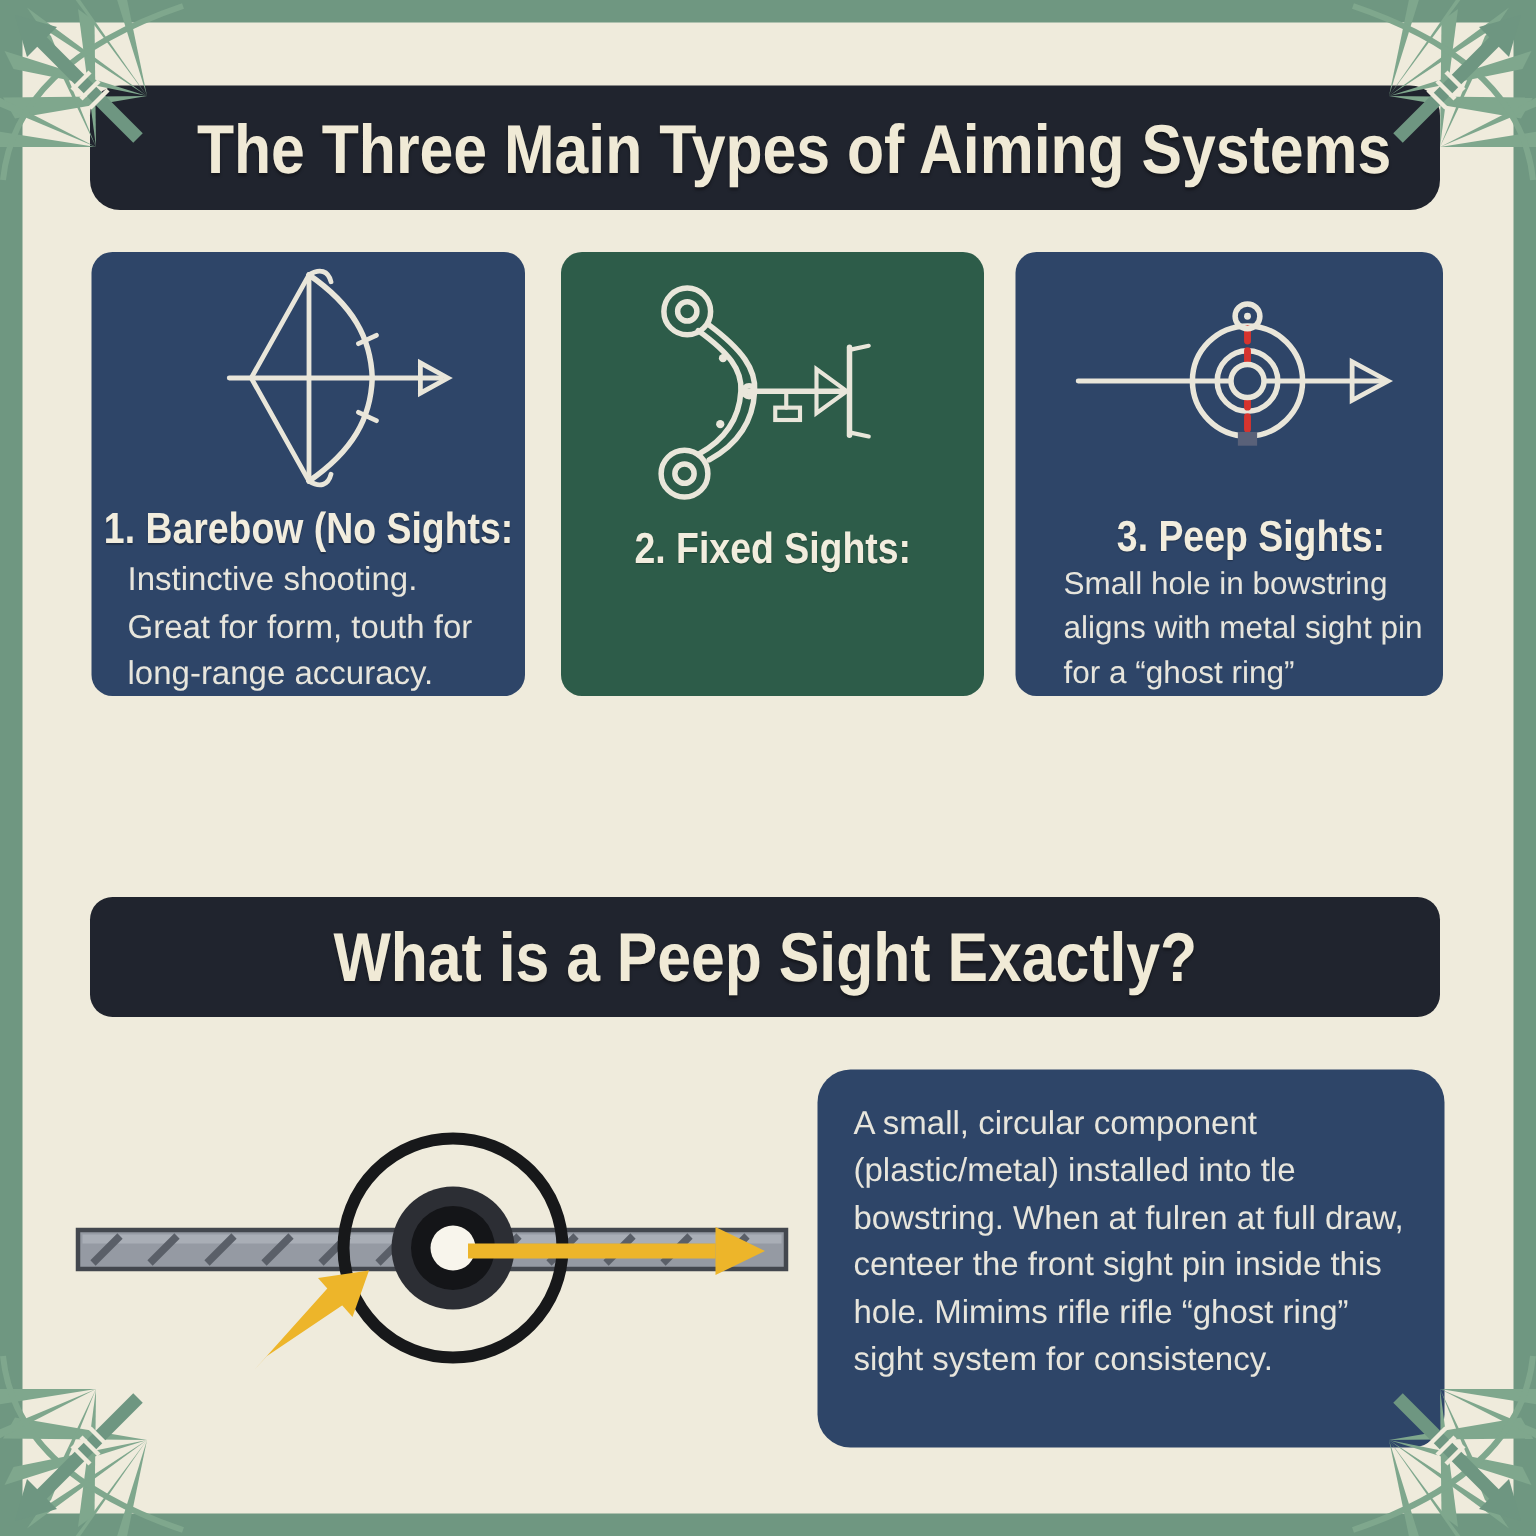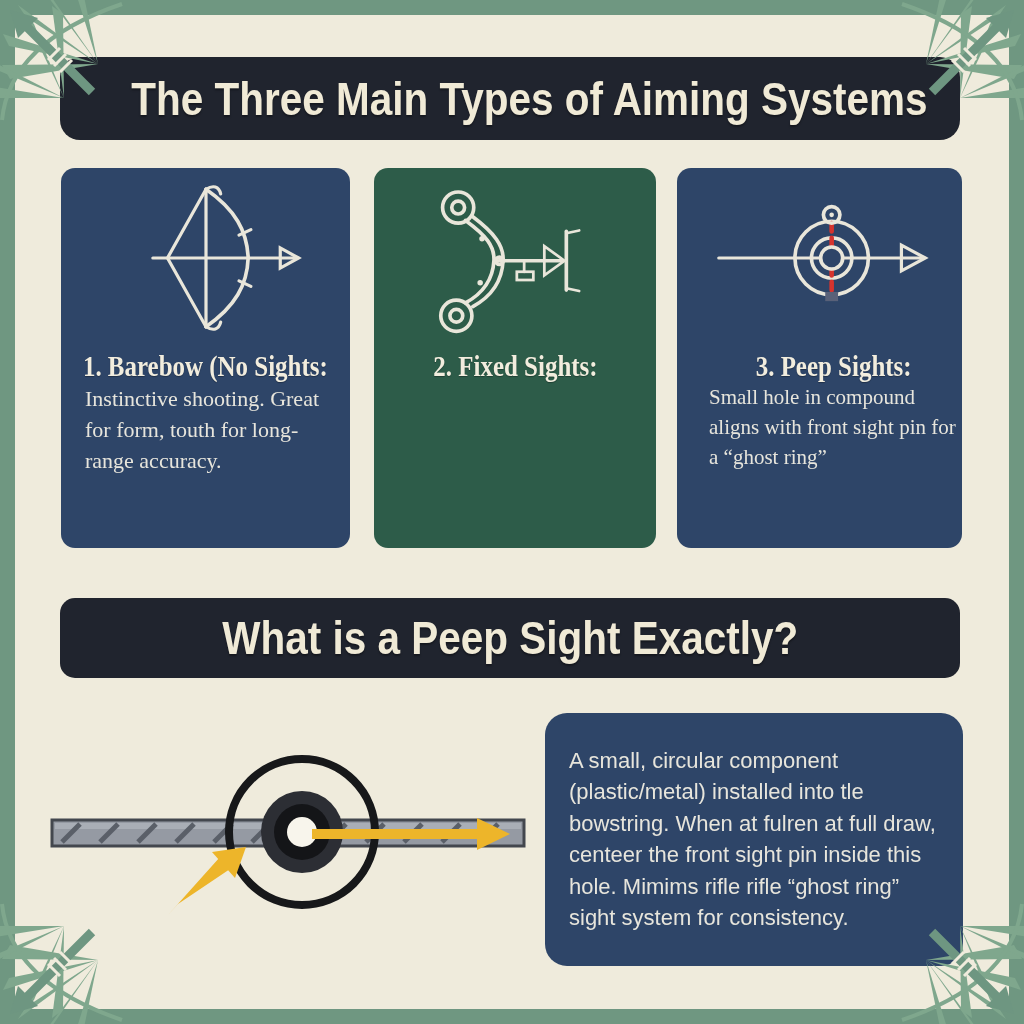--- a/index.html
+++ b/index.html
@@ -11,34 +11,34 @@
   html,body{width:1024px;height:1024px;overflow:hidden;}
   body{font-family:"Liberation Sans", sans-serif;background:var(--bg);}
   .stage{position:absolute;inset:0;width:1024px;height:1024px;background:var(--bg);}
   .frame{position:absolute;inset:0;border:15px solid var(--frame);pointer-events:none;z-index:5;}
   .banner{position:absolute;left:60px;width:900px;background:var(--banner);
     border-radius:20px;display:flex;align-items:center;justify-content:center;z-index:2;}
   .banner-1{top:57px;height:83px;padding-left:38px;}
   .banner-2{top:598px;height:80px;border-radius:15px;}
   .banner h1{color:var(--cream);font-weight:700;font-size:46px;letter-spacing:0px;
     white-space:nowrap;transform:scaleX(.88);text-shadow:0 2px 2px rgba(0,0,0,.35);}
-  .card{position:absolute;top:168px;height:380px;border-radius:14px;z-index:2;
-    display:flex;flex-direction:column;align-items:center;font-family:Liberation Serif, serif;}
+  .card{position:absolute;top:168px;height:296px;border-radius:14px;z-index:2;
+    display:flex;flex-direction:column;align-items:center;}
   .card-1{left:61px;width:289px;background:var(--navy);}
   .card-2{left:374px;width:282px;background:var(--green);}
   .card-3{left:677px;width:285px;background:var(--navy);padding-left:28px;}
   .card-icon{height:180px;width:100%;display:flex;align-items:center;justify-content:center;}
   .card-title{color:#F2EDDE;font-weight:700;font-size:29px;white-space:nowrap;
     transform:scaleX(.86);margin-top:2px;text-shadow:0 1px 1px rgba(0,0,0,.3);}
   .card-body{color:var(--body-text);font-size:22px;line-height:1.42;text-align:left;}
   .card-1 .card-body{padding:0 24px;}
   .card-2 .card-body{padding:0 22px;}
   .card-3 .card-body{padding:0 4px;font-size:21px;}
   .detail-box{position:absolute;left:545px;top:713px;width:418px;min-height:252px;
-    background:var(--navy);border-radius:22px;padding:32px 24px;z-index:2;}
+    background:var(--navy);border-radius:22px;padding:20px 24px;z-index:2;}
   .detail-box p{color:var(--body-text);font-size:22px;line-height:1.43;}
   .illo{position:absolute;left:40px;top:712px;width:500px;height:260px;z-index:2;}
   .corner{position:absolute;width:150px;height:150px;z-index:6;pointer-events:none;}
   .corner svg{width:100%;height:100%;display:block;}
   .corner-tl{left:0;top:0;}
   .corner-tr{right:0;top:0;transform:scaleX(-1);}
   .corner-bl{left:0;bottom:0;transform:scaleY(-1);}
   .corner-br{right:0;bottom:0;transform:scale(-1,-1);}
 </style>
 </head>
@@ -100,21 +100,21 @@
         <path d="M15,75 L236,75" stroke-width="3.5"></path>
         <path d="M240,75 L214,61 L214,89 Z" stroke-width="3.5"></path>
         <path d="M138,37 L138,114" stroke="#D6342E" stroke-width="5" stroke-dasharray="9 7"></path>
         <circle cx="138" cy="28" r="9"></circle>
         <circle cx="138" cy="28" r="2.5" fill="#E9E6DA" stroke="none"></circle>
         <rect x="131" y="112" width="14" height="10" fill="#596179" stroke="none"></rect>
         <circle cx="138" cy="75" r="12" fill="#2E4568"></circle>
       </svg>
     </span>
     <div class="card-title">3. Peep Sights:</div>
-    <div class="card-body">Small hole in compound aligns with front sight pin for a “ghost ring”</div>
+    <div class="card-body">Small hole in bowstring aligns with metal sight pin for a “ghost ring”</div>
   </div>
 
   <div class="banner banner-2">
     <h1>What is a Peep Sight Exactly?</h1>
   </div>
 
   <svg class="illo" viewBox="0 0 500 260">
 
     <g>
       <rect x="12" y="108" width="472" height="26" fill="#959AA3" stroke="#43474E" stroke-width="3"></rect>

